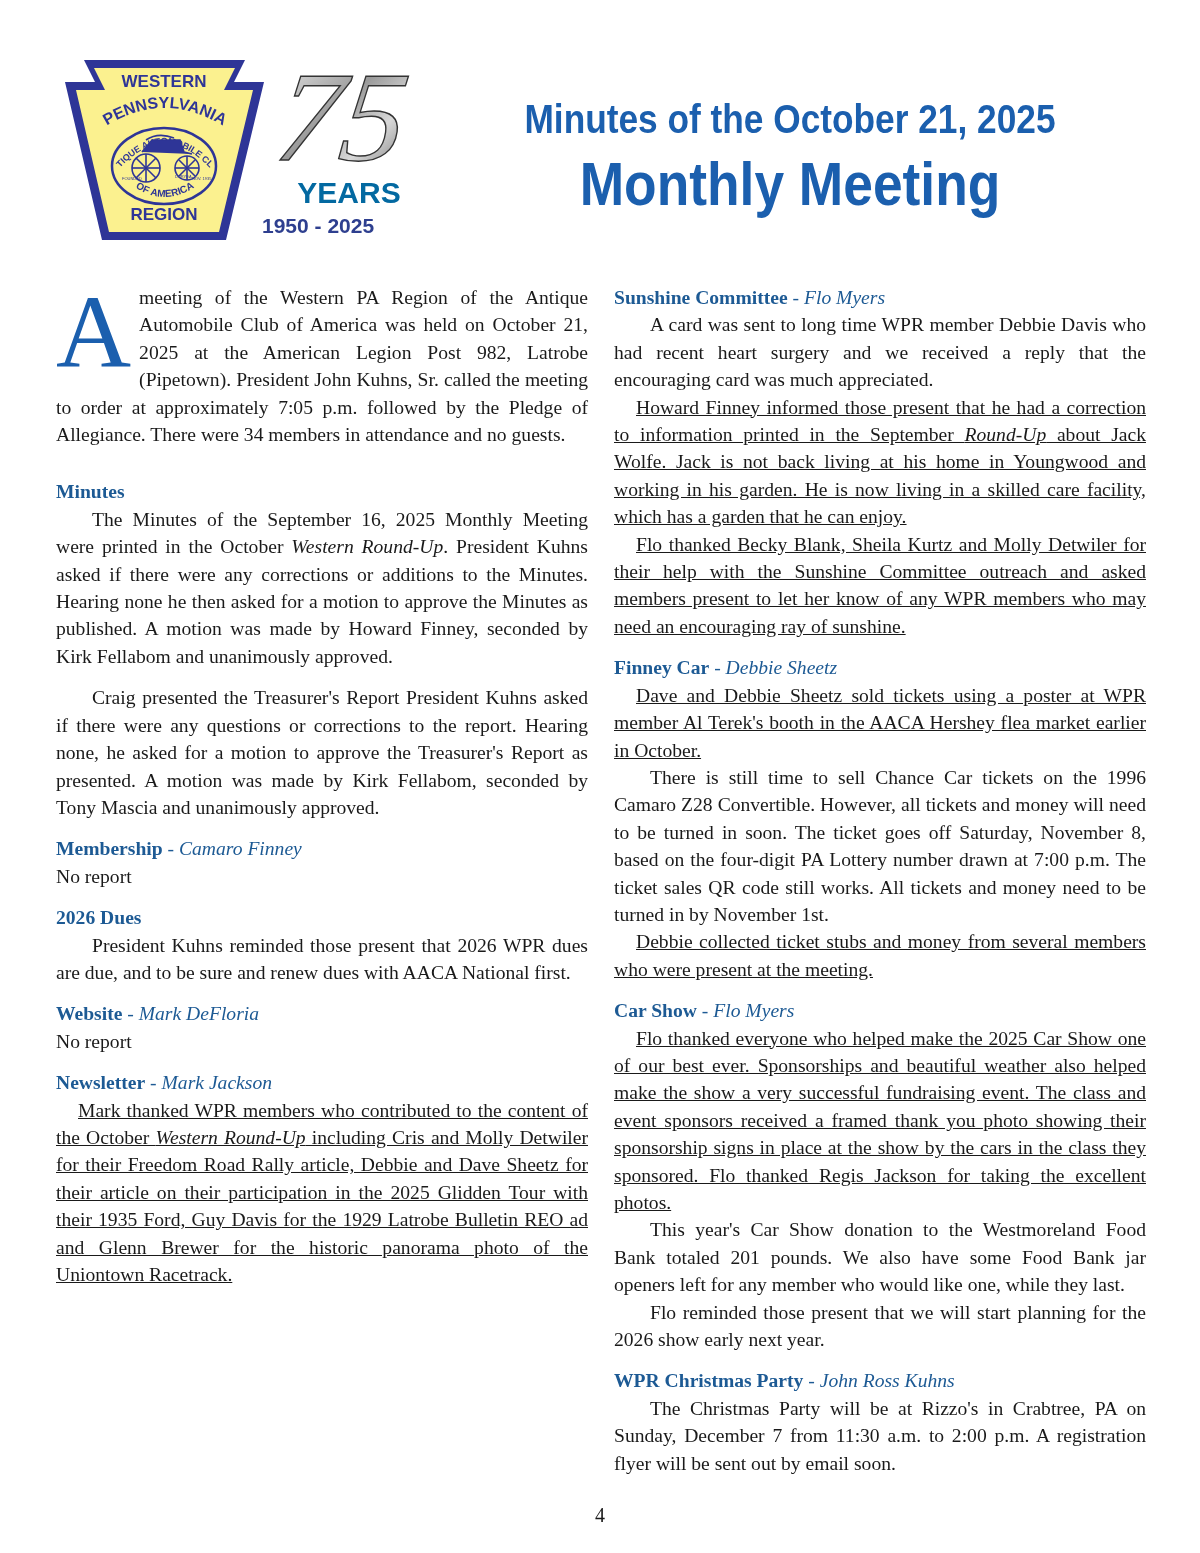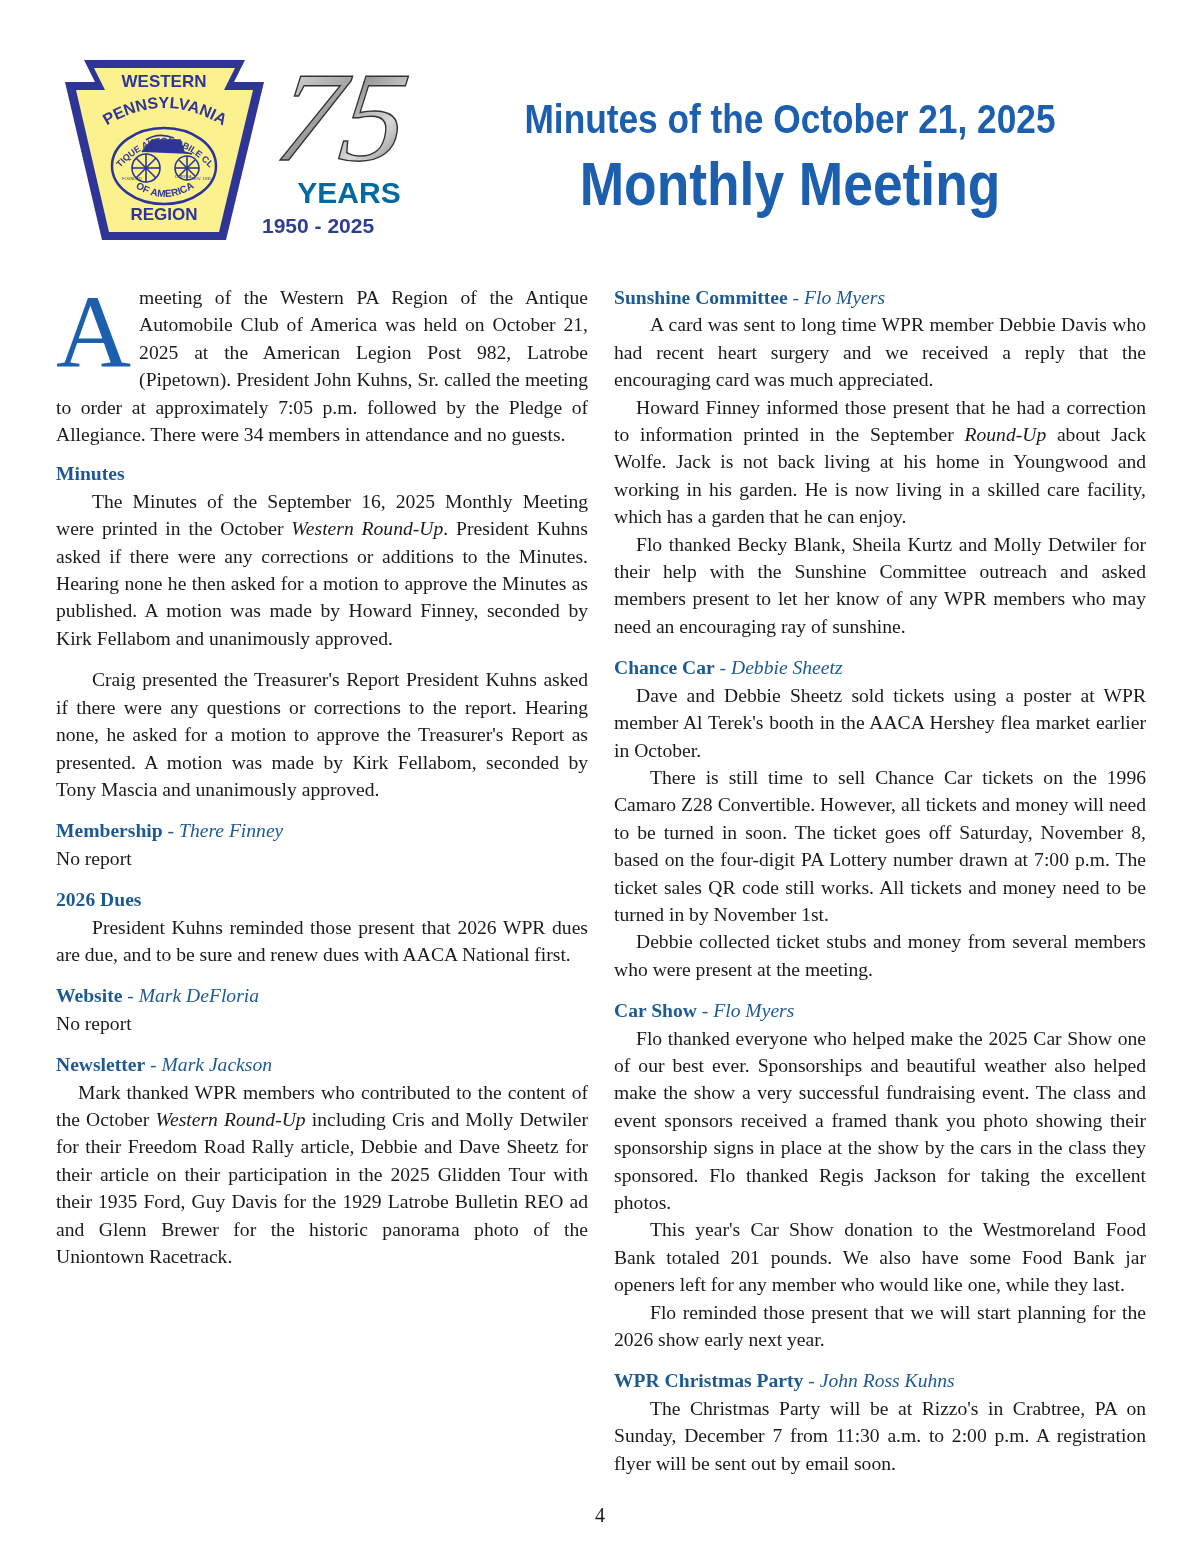--- a/index.html
+++ b/index.html
@@ -23,21 +23,21 @@
     .title-2 { position: absolute; left: 430px; top: 148px; width: 720px; text-align: center;
       font-family: "Liberation Sans", "DejaVu Sans", sans-serif; font-weight: bold;
       color: #1b5fae; font-size: 62px; line-height: 72px; transform: scaleX(0.86); transform-origin: center; }
 
     
     .col { position: absolute; top: 284px; font-size: 19.6px; line-height: 27.4px; }
     .col-left { left: 56px; width: 532px; }
     .col-right { left: 614px; width: 532px; }
     p { margin: 0; text-align: justify; }
     .indent { text-indent: 36px; }
-    .indent-s { text-indent: 22px; }
+    .indent-s { text-indent: 22px; text-decoration: underline; }
     .section { margin-top: 14px; }
     .section:first-child { margin-top: 0; }
     .sec-head { color: #1d5a94; line-height: 27.4px; }
     .sec-head .t { font-weight: bold; }
     .sec-head .dash { font-style: normal; }
     .sec-head .who { font-style: italic; }
     em { font-style: italic; }
 
     .dropcap { float: left; font-size: 104px; line-height: 80px; color: #1b5fae;
       margin: 4px 8px 0 0; font-family: "Liberation Serif", "DejaVu Serif", serif; padding-top: 4px; }
@@ -109,34 +109,34 @@
   <div class="title-2">Monthly Meeting</div>
 </div>
 
 <div class="col col-left">
   <div class="section">
     <p>
       <span class="dropcap">A</span><span>meeting of the Western PA Region of the Antique Automobile Club of America was held on October 21, 2025 at the American Legion Post 982, Latrobe (Pipetown). President John Kuhns, Sr. called the meeting to order at approximately 7:05 p.m. followed by the Pledge of Allegiance. There were 34 members in attendance and no guests.</span>
     </p>
   </div>
 
-  <div class="section" style="margin-top:12px;">
+  <div class="section" style="margin-top:30px;">
     <div class="sec-head">
       <span class="t">Minutes</span>
     </div>
     <p class="indent"><span>The Minutes of the September 16, 2025 Monthly Meeting were printed in the October </span><em>Western Round-Up</em><span>. President Kuhns asked if there were any corrections or additions to the Minutes. Hearing none he then asked for a motion to approve the Minutes as published. A motion was made by Howard Finney, seconded by Kirk Fellabom and unanimously approved.</span></p>
   </div>
 
   <div class="section">
     <p class="indent">Craig presented the Treasurer's Report President Kuhns asked if there were any questions or corrections to the report. Hearing none, he asked for a motion to approve the Treasurer's Report as presented. A motion was made by Kirk Fellabom, seconded by Tony Mascia and unanimously approved.</p>
   </div>
 
   <div class="section">
     <div class="sec-head">
-      <span class="t">Membership</span><span class="dash"> - </span><span class="who">There Finney</span>
+      <span class="t">Membership</span><span class="dash"> - </span><span class="who">Camaro Finney</span>
     </div>
     <p>No report</p>
   </div>
 
   <div class="section">
     <div class="sec-head">
       <span class="t">2026 Dues</span>
     </div>
     <p class="indent">President Kuhns reminded those present that 2026 WPR dues are due, and to be sure and renew dues with AACA National first.</p>
   </div>
@@ -161,21 +161,21 @@
     <div class="sec-head">
       <span class="t">Sunshine Committee</span><span class="dash"> - </span><span class="who">Flo Myers</span>
     </div>
     <p class="indent">A card was sent to long time WPR member Debbie Davis who had recent heart surgery and we received a reply that the encouraging card was much appreciated.</p>
     <p class="indent-s"><span>Howard Finney informed those present that he had a correction to information printed in the September </span><em>Round-Up</em><span> about Jack Wolfe. Jack is not back living at his home in Youngwood and working in his garden. He is now living in a skilled care facility, which has a garden that he can enjoy.</span></p>
     <p class="indent-s">Flo thanked Becky Blank, Sheila Kurtz and Molly Detwiler for their help with the Sunshine Committee outreach and asked members present to let her know of any WPR members who may need an encouraging ray of sunshine.</p>
   </div>
 
   <div class="section">
     <div class="sec-head">
-      <span class="t">Chance Car</span><span class="dash"> - </span><span class="who">Debbie Sheetz</span>
+      <span class="t">Finney Car</span><span class="dash"> - </span><span class="who">Debbie Sheetz</span>
     </div>
     <p class="indent-s">Dave and Debbie Sheetz sold tickets using a poster at WPR member Al Terek's booth in the AACA Hershey flea market earlier in October.</p>
     <p class="indent">There is still time to sell Chance Car tickets on the 1996 Camaro Z28 Convertible. However, all tickets and money will need to be turned in soon. The ticket goes off Saturday, November 8, based on the four-digit PA Lottery number drawn at 7:00 p.m. The ticket sales QR code still works. All tickets and money need to be turned in by November 1st.</p>
     <p class="indent-s">Debbie collected ticket stubs and money from several members who were present at the meeting.</p>
   </div>
 
   <div class="section">
     <div class="sec-head">
       <span class="t">Car Show</span><span class="dash"> - </span><span class="who">Flo Myers</span>
     </div>

